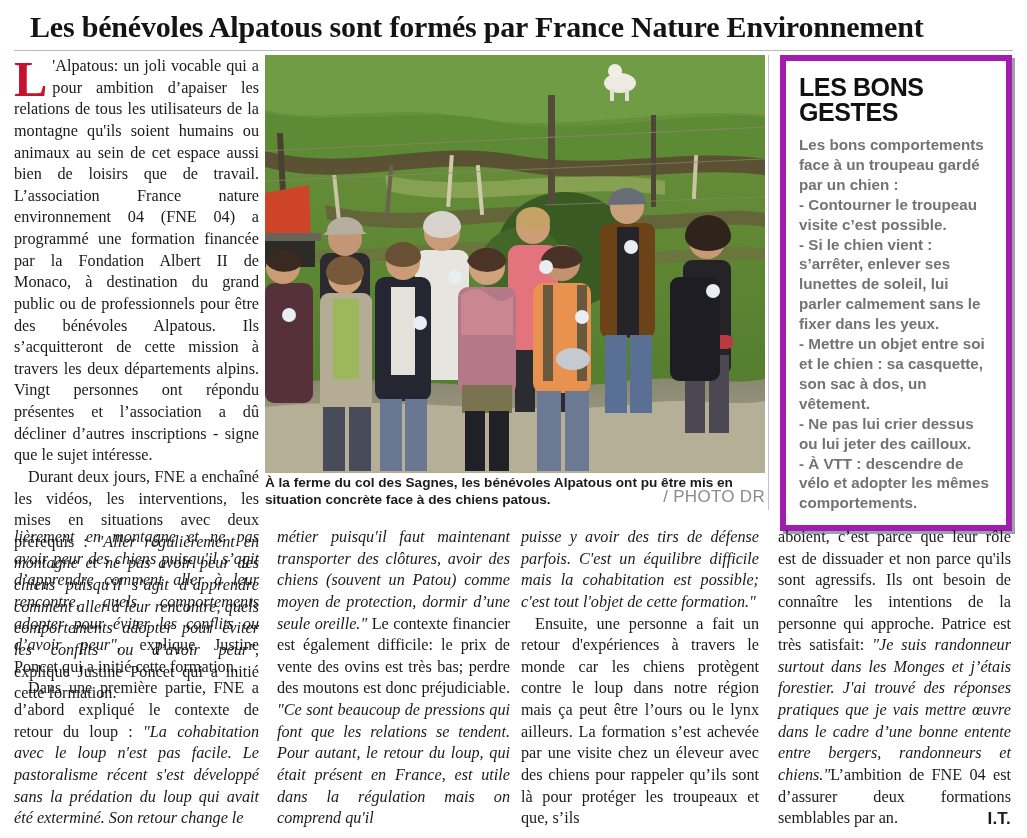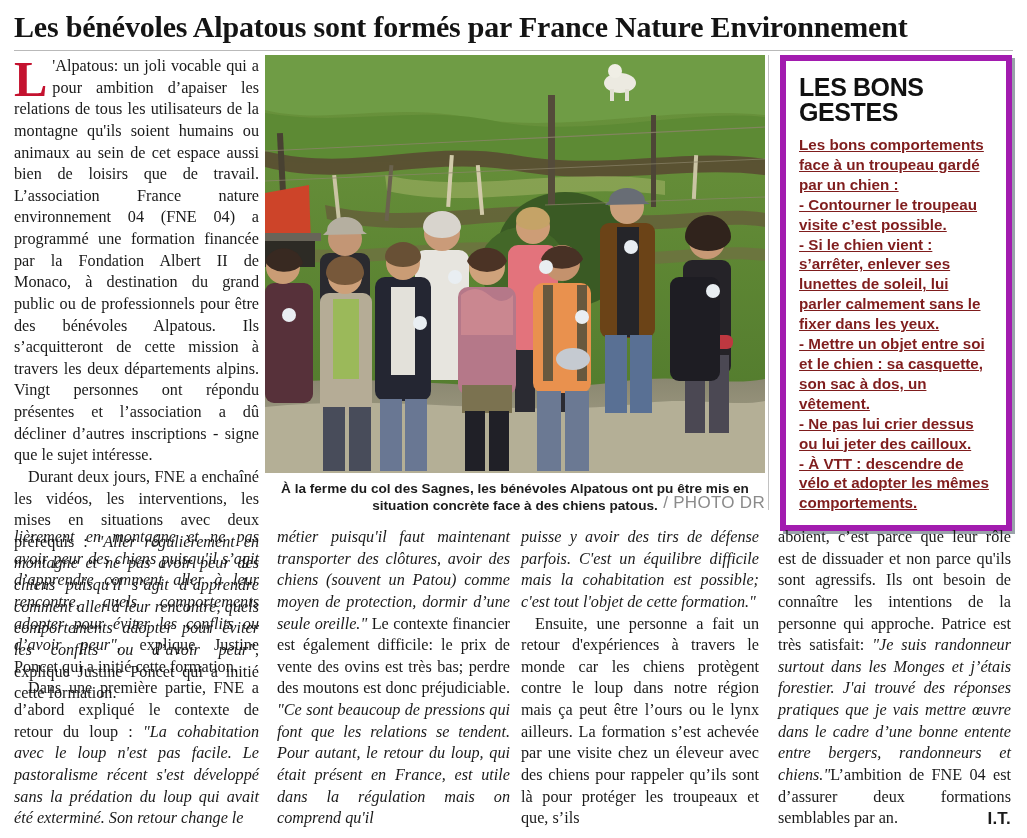--- a/index.html
+++ b/index.html
@@ -16,21 +16,21 @@
     position: relative;
   }
 
   
   .headline {
     font-family: "Liberation Serif", serif;
     font-size: 30px;
     font-weight: 700;
     letter-spacing: -0.2px;
     color: #141414;
-    padding: 10px 14px 0 14px;
+    padding: 10px 14px 0 30px;
     line-height: 1.12;
     white-space: nowrap;
   }
   .headline-rule {
     height: 1px;
     background: #b9b9b9;
     margin: 6px 14px 0 14px;
   }
 
   
@@ -86,24 +86,23 @@
     overflow: hidden;
     background: #5d7a33;
   }
   .photo svg { display: block; }
   .caption {
     font-family: "Liberation Sans", sans-serif;
     font-size: 13.6px;
     font-weight: 700;
     line-height: 1.28;
     color: #1b1b1b;
-    padding-top: 7px;
+    padding-top: 1px;
     position: relative;
     width: 500px;
-    text-align: center;
   }
   .credit {
     position: absolute;
     right: 0;
     bottom: 1px;
     font-family: "Liberation Sans", sans-serif;
     font-size: 17px;
     font-weight: 400;
     letter-spacing: 0.3px;
     color: #8b8b8b;
@@ -138,22 +137,21 @@
     letter-spacing: -0.4px;
     color: #111;
     margin: 0 0 10px 0;
     line-height: 1;
   }
   .sidebar-body {
     font-family: "Liberation Sans", sans-serif;
     font-weight: 700;
     font-size: 15.2px;
     line-height: 1.31;
-    color: #7f1d1d;
-    text-decoration: underline;
+    color: #737373;
   }
   .sidebar-body p { margin: 0; }
 
   
   .bottom-region {
     position: absolute;
     left: 0;
     top: 527px;
     width: 1027px;
     height: 311px;

